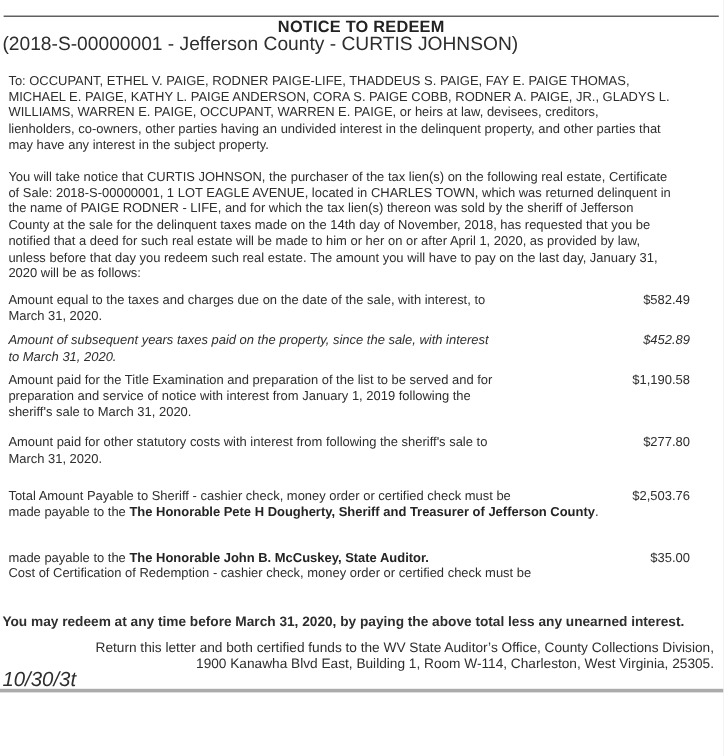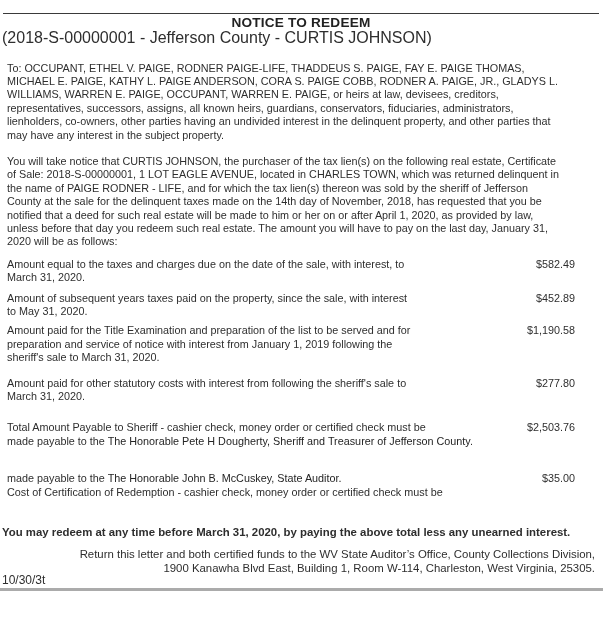--- a/index.html
+++ b/index.html
@@ -46,43 +46,44 @@
   .items { margin-top: 9px; }
   .item-row { position: relative; }
   .item-amount {
     position: absolute;
     top: 0;
     right: 20px;
     text-align: right;
     white-space: nowrap;
   }
   .mb7  { margin-bottom: 7px; }
-  .mb6  { margin-bottom: 6px; }
+  .mb6  { margin-bottom: 6px; font-style: italic; }
   .mb12 { margin-bottom: 12px; }
   .mb18 { margin-bottom: 18px; }
   .mb24 { margin-bottom: 24px; }
-  .bold-name { font-weight: normal; color: #242424; text-align: center; }
+  .bold-name { font-weight: bold; color: #242424; text-align: center; }
   .redeem-line {
     margin: 26px 0 0 -5px;
     font-size: 11.4px;
     line-height: 14.6px;
     white-space: nowrap;
     font-weight: bold;
   }
   .return-para {
     margin: 7px 0 0 0;
     text-align: right;
     font-size: 11.4px;
     line-height: 14px;
   }
   .return-para .tline { white-space: nowrap; }
   .doc-code {
     margin: -1px 0 0 -5px;
-    font-size: 12px;
+    font-size: 17px;
     line-height: 13px;
+    font-style: italic;
   }
   .bottom-rule {
     margin: 1px -8px 0 -7px;
     height: 3px;
     background: #ababab;
     border: none;
   }
 </style>
 </head>
 <body>
@@ -92,21 +93,20 @@
   <hr class="top-rule">
 
   <div class="doc-title">NOTICE TO REDEEM</div>
 
   <div class="case-line">(2018-S-00000001 - Jefferson County - CURTIS JOHNSON)</div>
 
   <div class="para">
       <div class="tline">To: OCCUPANT, ETHEL V. PAIGE, RODNER PAIGE-LIFE, THADDEUS S. PAIGE, FAY E. PAIGE THOMAS,</div>
       <div class="tline">MICHAEL E. PAIGE, KATHY L. PAIGE ANDERSON, CORA S. PAIGE COBB, RODNER A. PAIGE, JR., GLADYS L.</div>
       <div class="tline">WILLIAMS, WARREN E. PAIGE, OCCUPANT, WARREN E. PAIGE, or heirs at law, devisees, creditors,</div>
-      <div class="tline">representatives, successors, assigns, all known heirs, guardians, conservators, fiduciaries, administrators,</div>
       <div class="tline">lienholders, co-owners, other parties having an undivided interest in the delinquent property, and other parties that</div>
       <div class="tline">may have any interest in the subject property.</div>
     </div>
 
   <div class="para notice-para">
       <div class="tline">You will take notice that CURTIS JOHNSON, the purchaser of the tax lien(s) on the following real estate, Certificate</div>
       <div class="tline">of Sale: 2018-S-00000001, 1 LOT EAGLE AVENUE, located in CHARLES TOWN, which was returned delinquent in</div>
       <div class="tline">the name of PAIGE RODNER - LIFE, and for which the tax lien(s) thereon was sold by the sheriff of Jefferson</div>
       <div class="tline">County at the sale for the delinquent taxes made on the 14th day of November, 2018, has requested that you be</div>
       <div class="tline">notified that a deed for such real estate will be made to him or her on or after April 1, 2020, as provided by law,</div>
@@ -120,21 +120,21 @@
       <div class="item-desc">
           <div class="tline">Amount equal to the taxes and charges due on the date of the sale, with interest, to</div>
           <div class="tline">March 31, 2020.</div>
         </div>
       <div class="item-amount">$582.49</div>
     </div>
 
     <div class="item-row mb6">
       <div class="item-desc">
           <div class="tline">Amount of subsequent years taxes paid on the property, since the sale, with interest</div>
-          <div class="tline">to May 31, 2020.</div>
+          <div class="tline">to March 31, 2020.</div>
         </div>
       <div class="item-amount">$452.89</div>
     </div>
 
     <div class="item-row mb12">
       <div class="item-desc">
           <div class="tline">Amount paid for the Title Examination and preparation of the list to be served and for</div>
           <div class="tline">preparation and service of notice with interest from January 1, 2019 following the</div>
           <div class="tline">sheriff's sale to March 31, 2020.</div>
         </div>

